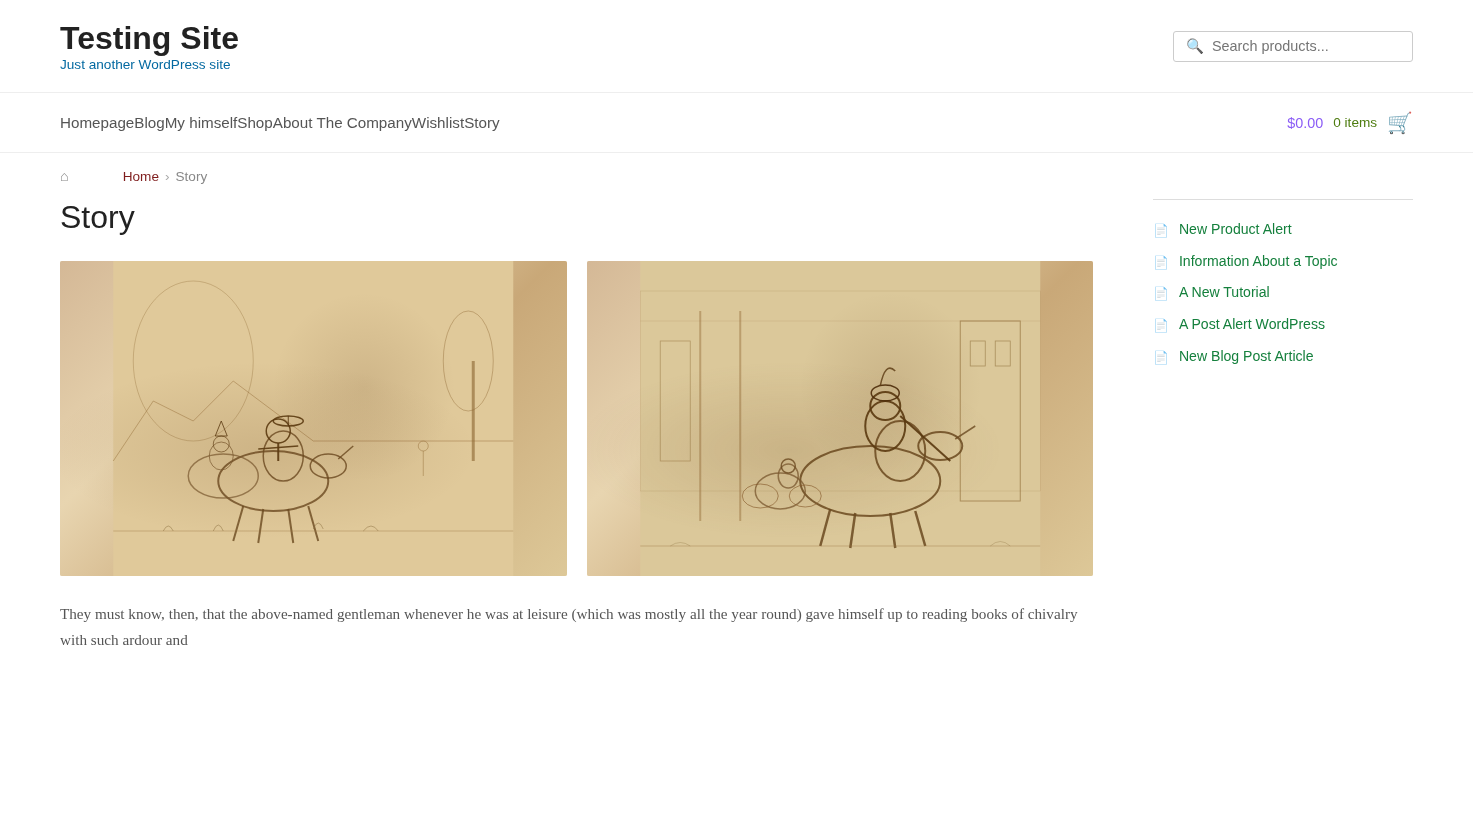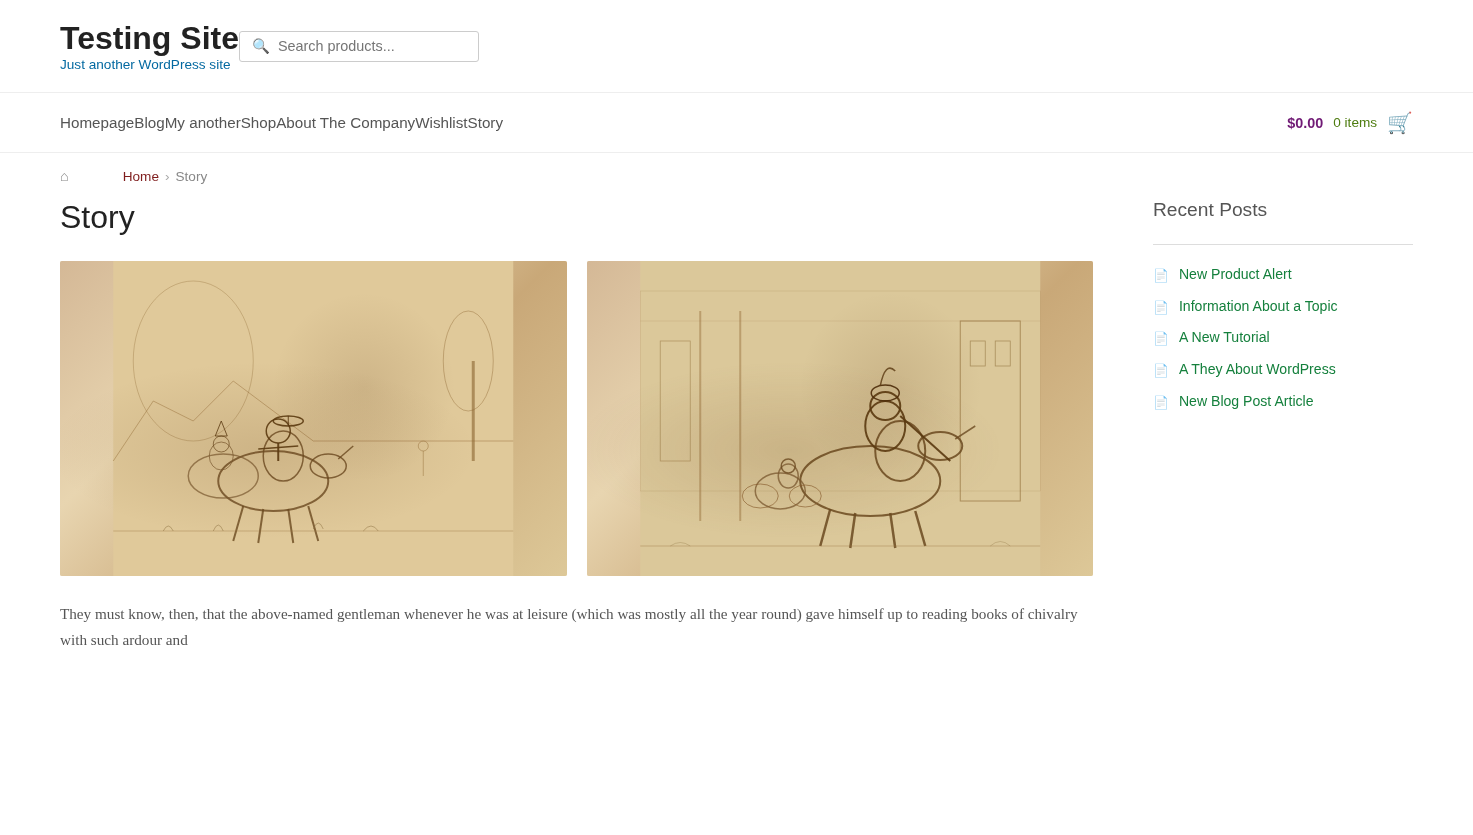--- a/index.html
+++ b/index.html
@@ -2,21 +2,21 @@
 <html><head>
   <meta charset="utf-8">
   <style>
     * { margin: 0; padding: 0; box-sizing: border-box; }
     body { font-family: Georgia, 'Times New Roman', serif; color: #333; background: #fff; font-size: 16px; }
 
     
     .site-header {
       display: flex;
       align-items: center;
-      justify-content: flex-start;
+      justify-content: space-between;
       padding: 20px 60px;
       border-bottom: 1px solid #eee;
     }
     .site-title {
       font-size: 2rem;
       font-weight: bold;
       color: #222;
       font-family: 'Arial', sans-serif;
     }
     .site-tagline {
@@ -202,21 +202,21 @@
       flex-shrink: 0;
     }
     .recent-post-item a {
       color: #15803d;
       text-decoration: none;
       font-family: Arial, sans-serif;
       font-size: 0.88rem;
       line-height: 1.4;
     }
 
-    .nav-amount { color: #701a75; font-weight: 700; margin-left: 24px; }
+    .nav-amount { color: #8b5cf6; font-weight: 400; margin-left: 24px; }
     .nav-items { color: #4d7c0f; font-size: 0.85rem; }
   </style>
 </head>
 <body>
 
 <header class="site-header">
   <div>
     <div class="site-title">Testing Site</div>
     <div class="site-tagline">Just another WordPress site</div>
   </div>
@@ -228,21 +228,21 @@
 
 <nav class="site-nav">
   <ul class="nav-links">
     <li>
       <a href="#">Homepage</a>
     </li>
     <li>
       <a href="#">Blog</a>
     </li>
     <li>
-      <a href="#">My another</a>
+      <a href="#">My himself</a>
     </li>
     <li>
       <a href="#">Shop</a>
     </li>
     <li>
       <a href="#">About The Company</a>
     </li>
     <li>
       <a href="#">Wishlist</a>
     </li>
@@ -368,38 +368,37 @@
         </div>
       </div>
     </div>
 
     <div class="article-columns">
       <p class="article-text">They must know, then, that the above-named gentleman whenever he was at leisure (which was mostly all the year round) gave himself up to reading books of chivalry with such ardour and</p>
     </div>
   </div>
 
   <aside class="sidebar">
-    <h3 class="sidebar-title">Recent Posts</h3>
     <hr class="sidebar-divider">
     <ul class="recent-posts-list">
       <li class="recent-post-item">
         <span class="post-icon">📄</span>
         <a href="#">New Product Alert</a>
       </li>
       <li class="recent-post-item">
         <span class="post-icon">📄</span>
         <a href="#">Information About a Topic</a>
       </li>
       <li class="recent-post-item">
         <span class="post-icon">📄</span>
         <a href="#">A New Tutorial</a>
       </li>
       <li class="recent-post-item">
         <span class="post-icon">📄</span>
-        <a href="#">A They About WordPress</a>
+        <a href="#">A Post Alert WordPress</a>
       </li>
       <li class="recent-post-item">
         <span class="post-icon">📄</span>
         <a href="#">New Blog Post Article</a>
       </li>
     </ul>
   </aside>
 </div>
 
 </body></html>

